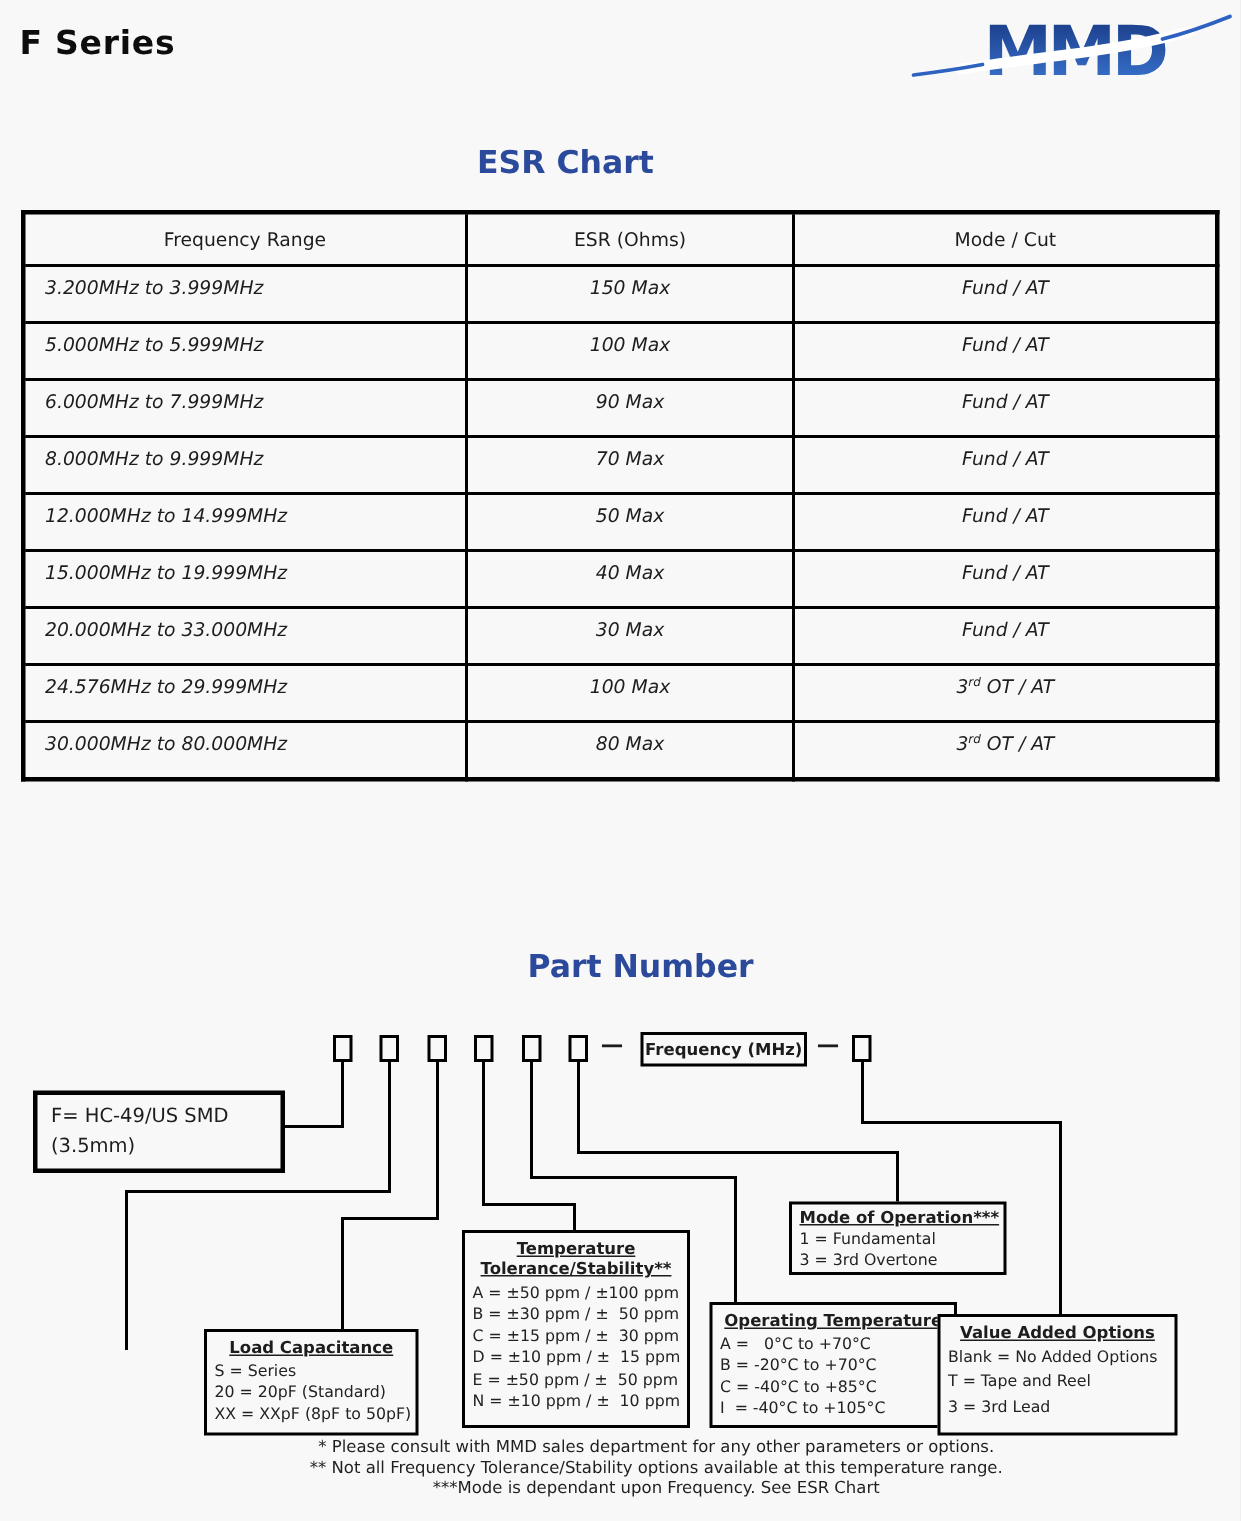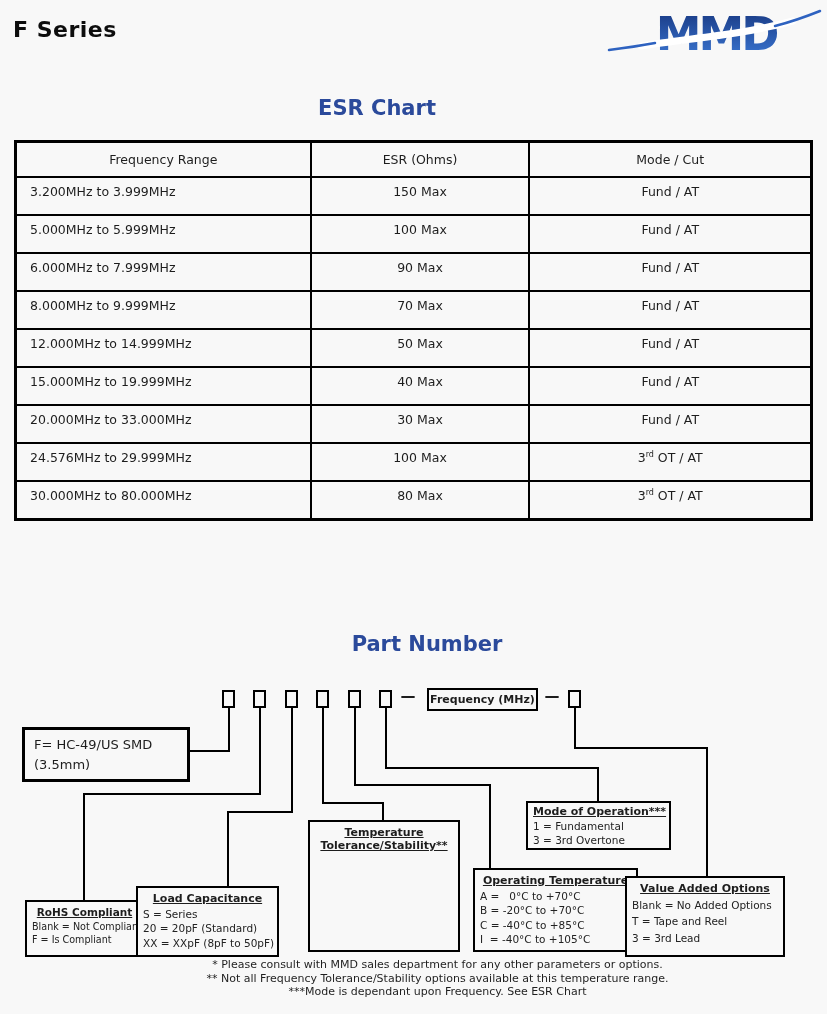--- a/index.html
+++ b/index.html
@@ -18,21 +18,21 @@
   
   .section-title { font-size:21px; font-weight:bold; color:#2b4a9b; text-align:center; }
   .esr-title  { left:277px; top:96px;  width:200px; }
   .pn-title   { left:327px; top:632px; width:200px; }
 
   
   .esr-table { position:absolute; left:14px; top:140px; width:799px;
     border-collapse:collapse; table-layout:fixed; border:3px solid #000; }
   .esr-table th, .esr-table td { border:2px solid #000; font-weight:normal; }
   .esr-table th { height:31px; font-size:12.5px; text-align:center; vertical-align:middle; }
-  .esr-table td { height:38px; font-size:12.5px; vertical-align:top; padding-top:6px; box-sizing:border-box; }
+  .esr-table td { height:38px; font-size:12.5px; vertical-align:top; padding-top:6px; box-sizing:border-box;font-style:italic; }
   .c-range { text-align:left; padding-left:13px; }
   .c-esr, .c-mode { text-align:center; }
   .c-mode sup { font-size:8px; }
 
   
   .pn-square { position:absolute; top:690px; width:13px; height:18px;
     border:2px solid #000; background:#f8f8f8; box-sizing:border-box; }
   .freq-box { left:427px; top:688px; width:111px; height:23px; border:2px solid #000;
     box-sizing:border-box; background:#f8f8f8; font-size:11px; font-weight:bold;
     text-align:center; line-height:19px; }
@@ -185,40 +185,41 @@
 
   <div class="abs dash-sep" style="left:400px">—</div>
   <div class="abs freq-box">Frequency (MHz)</div>
   <div class="abs dash-sep" style="left:544px">—</div>
 
   <div class="diag-box series-box">
     <div class="series-line">F= HC-49/US SMD</div>
     <div class="series-line">(3.5mm)</div>
   </div>
 
-  <div class="diag-box rohs-box">
-    <div class="box-title">RoHS Compliant</div>
-    <div>
-        <div class="opt-line">Blank = Not Compliant</div>
-        <div class="opt-line">F = Is Compliant</div>
-      </div>
-  </div>
 
   <div class="diag-box load-box">
     <div class="box-title">Load Capacitance</div>
     <div>
         <div class="opt-line">S = Series</div>
         <div class="opt-line">20 = 20pF (Standard)</div>
         <div class="opt-line">XX = XXpF (8pF to 50pF)</div>
       </div>
   </div>
 
   <div class="diag-box temp-box">
     <div class="box-title">Temperature</div>
     <div class="box-title box-title2">Tolerance/Stability**</div>
+    <div>
+        <div class="opt-line">A = ±50 ppm / ±100 ppm</div>
+        <div class="opt-line">B = ±30 ppm / ±  50 ppm</div>
+        <div class="opt-line">C = ±15 ppm / ±  30 ppm</div>
+        <div class="opt-line">D = ±10 ppm / ±  15 ppm</div>
+        <div class="opt-line">E = ±50 ppm / ±  50 ppm</div>
+        <div class="opt-line">N = ±10 ppm / ±  10 ppm</div>
+      </div>
   </div>
 
   <div class="diag-box optemp-box">
     <div class="box-title">Operating Temperature</div>
     <div>
         <div class="opt-line">A =   0°C to +70°C</div>
         <div class="opt-line">B = -20°C to +70°C</div>
         <div class="opt-line">C = -40°C to +85°C</div>
         <div class="opt-line">I  = -40°C to +105°C</div>
       </div>

